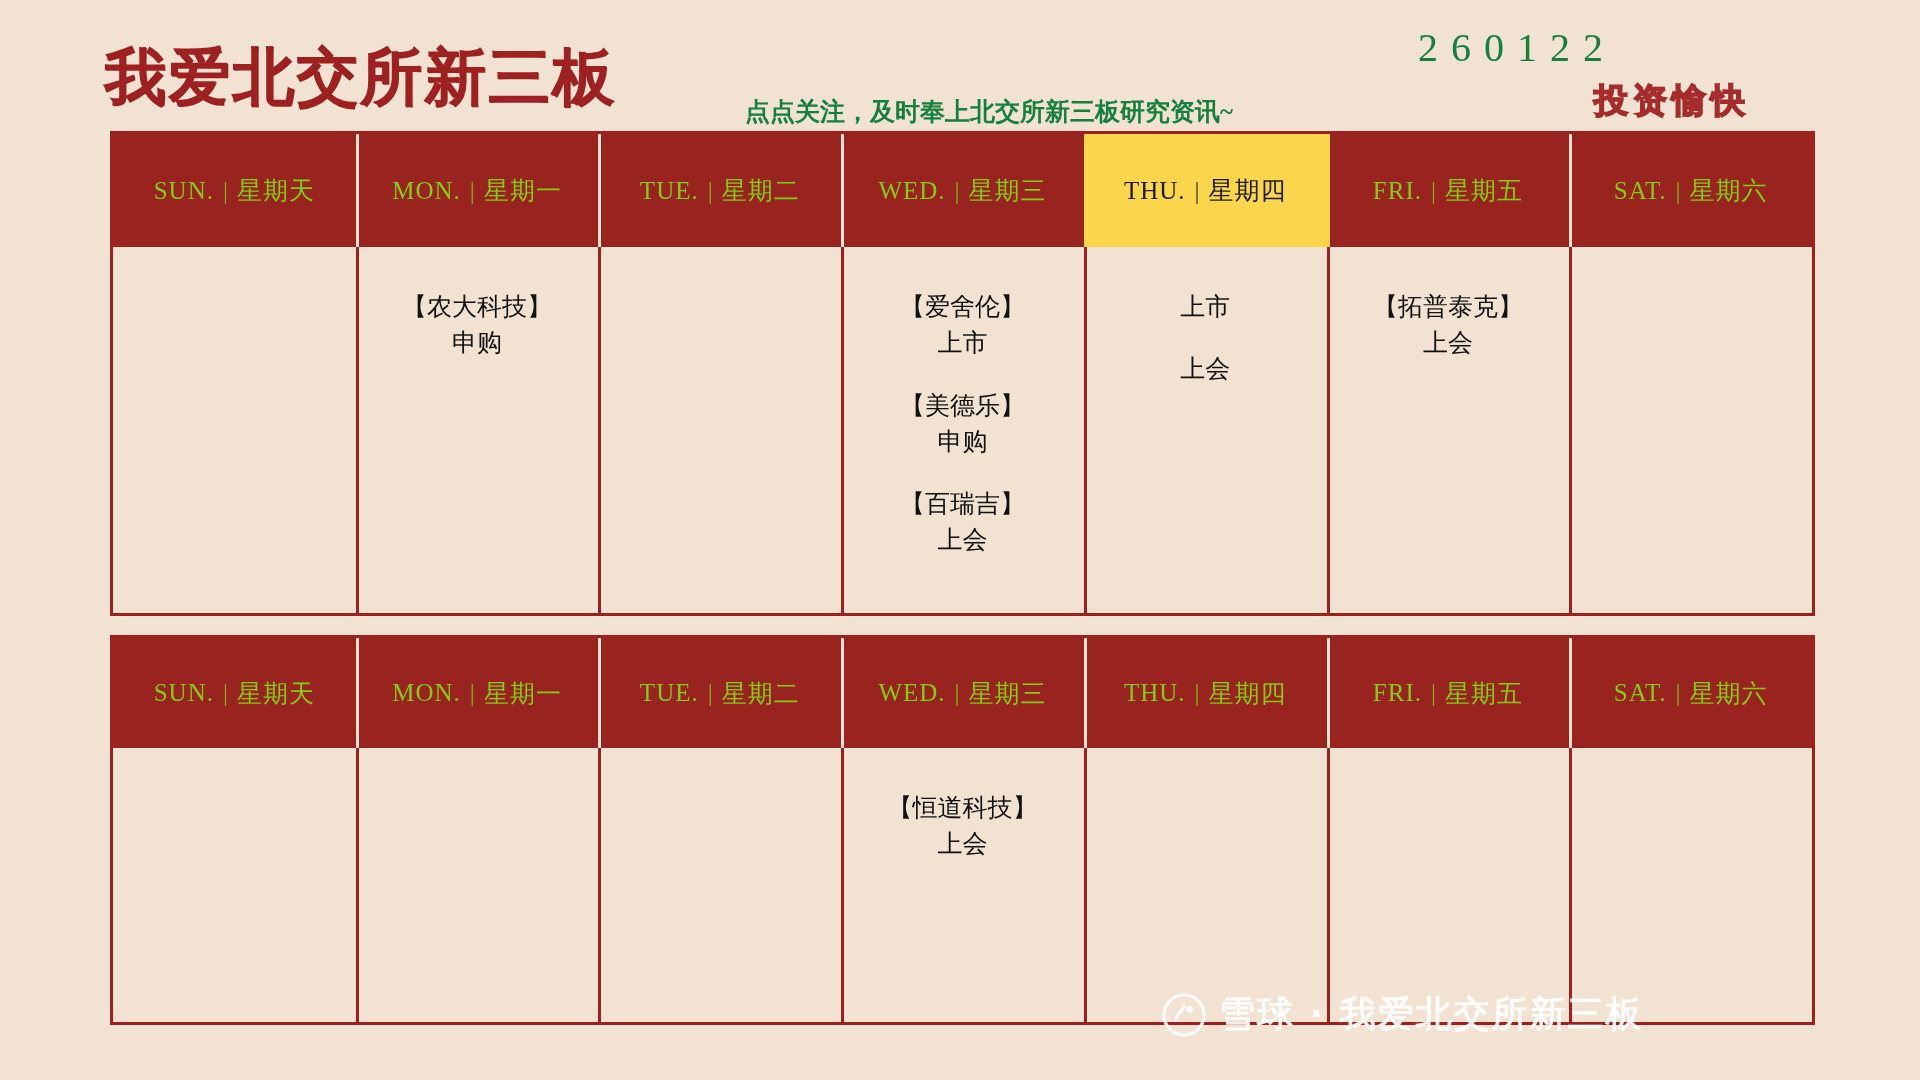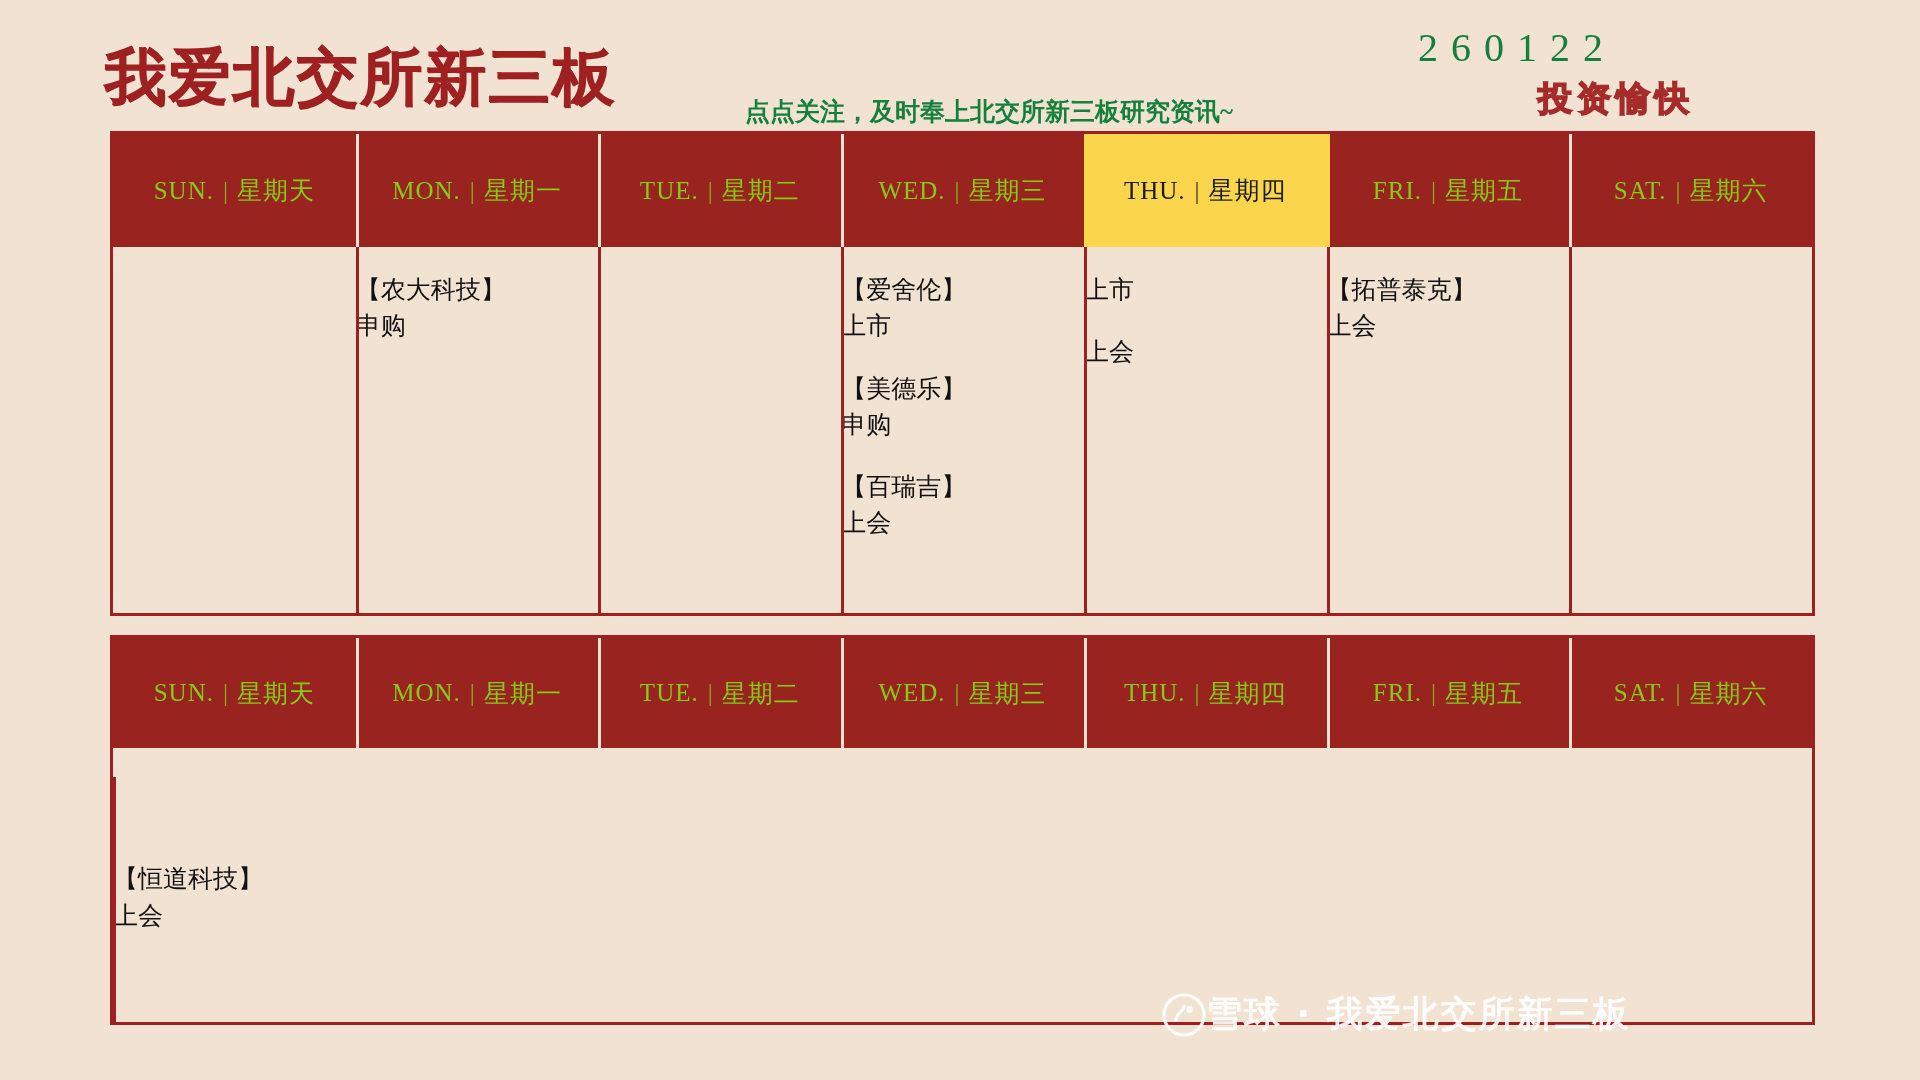--- a/index.html
+++ b/index.html
@@ -50,30 +50,29 @@
     left: 1418px;
     top: 28px;
     font-size: 40px;
     color: #15803d;
     letter-spacing: 13px;
     line-height: 1;
     white-space: nowrap;
   }
   .wish-text {
     position: absolute;
-    left: 1538px;
+    left: 1594px;
     top: 84px;
     font-size: 34px;
     font-weight: bold;
     line-height: 1;
     white-space: nowrap;
     color: #F2E2D2;
     -webkit-text-stroke: 1.6px #A62B2B;
     letter-spacing: 5px;
-    font-family: Liberation Mono, monospace;
   }
 
   
   .cal {
     position: absolute;
     box-sizing: border-box;
     border: 3px solid #9E2020;
     background: #F2E2D2;
   }
   #cal-1 { left: 110px; top: 131px; width: 1705px; height: 485px; }
@@ -116,27 +115,28 @@
     margin: 0 9px;
     font-weight: 300;
     opacity: .85;
   }
   .head-cn { letter-spacing: 1px; }
 
   .cal-body {
     display: flex;
     height: calc(100% - 113px);
   }
-  #cal-2 .cal-body { height: calc(100% - 110px); flex-direction: column; }
+  #cal-2 .cal-body { height: calc(100% - 110px); }
 
   .day-cell {
     flex: 1 1 0;
     position: relative;
     box-sizing: border-box;
-    padding-top: 25px;
+    padding-top: 42px;
+    text-align: center;
   }
   .day-cell + .day-cell::before {
     content: "";
     position: absolute;
     left: 0;
     top: 0;
     bottom: 0;
     width: 3px;
     background: #9E2020;
   }
@@ -151,20 +151,21 @@
   .event-name { display: block; white-space: nowrap; }
   .event-action { display: block; }
 
   
   .watermark {
     position: absolute;
     left: 1162px;
     top: 990px;
     display: flex;
     align-items: center;
+    gap: 13px;
     pointer-events: none;
   }
   .wm-logo {
     width: 44px;
     height: 44px;
     flex: 0 0 44px;
   }
   .wm-text {
     font-size: 36px;
     font-weight: bold;

